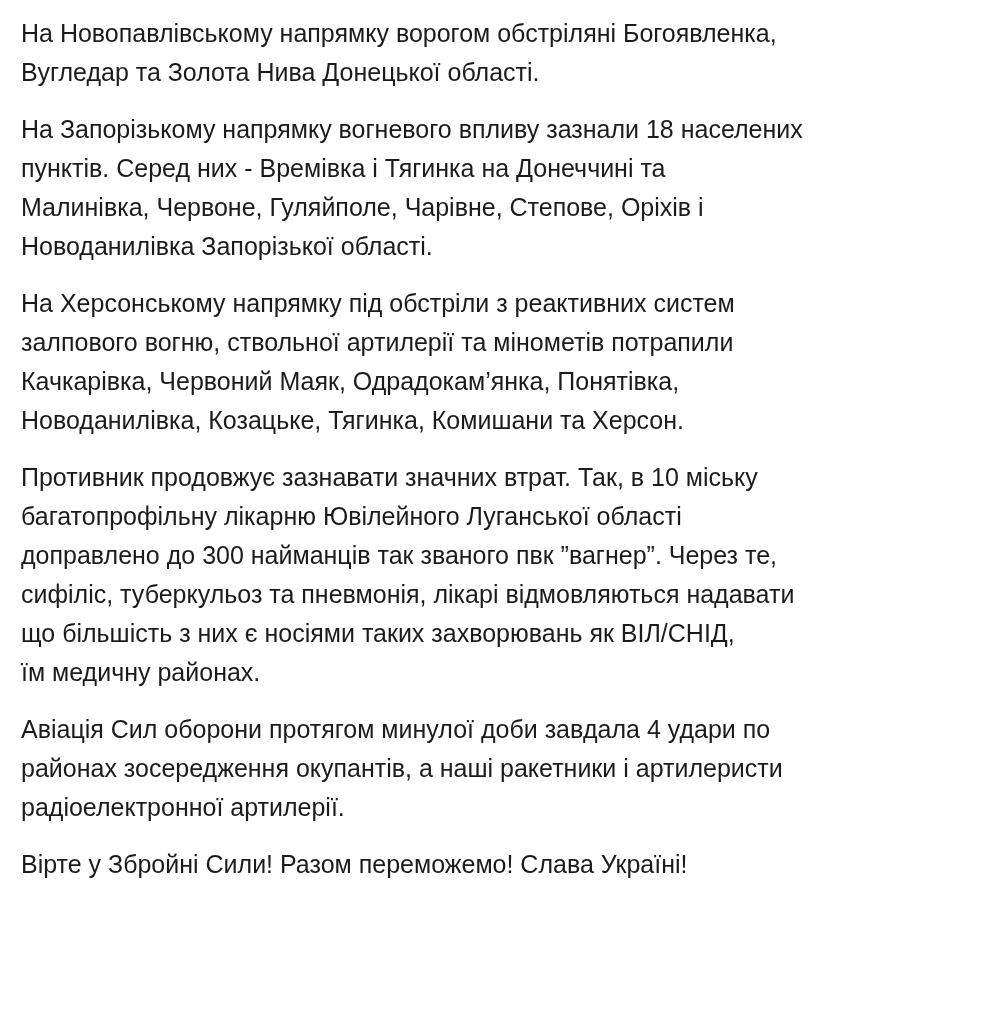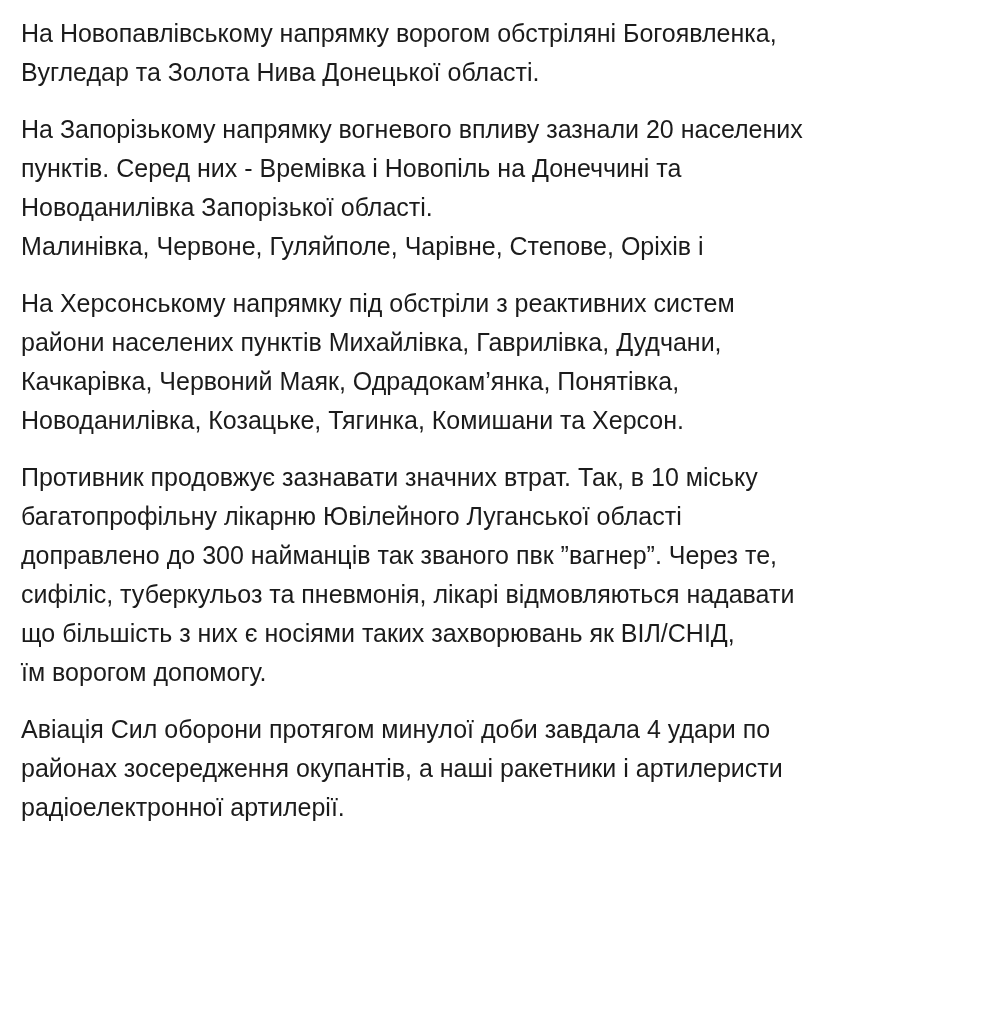--- a/index.html
+++ b/index.html
@@ -34,42 +34,45 @@
 <body style="background: rgb(255, 255, 255);">
 
 <div class="doc" style="color: rgb(27, 27, 27);">
 
   <p class="para">
     <span class="line">На Новопавлівському напрямку ворогом обстріляні Богоявленка,</span>
     <span class="line">Вугледар та Золота Нива Донецької області.</span>
   </p>
 
   <p class="para">
-    <span class="line">На Запорізькому напрямку вогневого впливу зазнали 20 населених</span>
-    <span class="line">пунктів. Серед них - Времівка і Новопіль на Донеччині та</span>
+    <span class="line">На Запорізькому напрямку вогневого впливу зазнали 18 населених</span>
+    <span class="line">пунктів. Серед них - Времівка і Тягинка на Донеччині та</span>
+    <span class="line">Малинівка, Червоне, Гуляйполе, Чарівне, Степове, Оріхів і</span>
     <span class="line">Новоданилівка Запорізької області.</span>
-    <span class="line">Малинівка, Червоне, Гуляйполе, Чарівне, Степове, Оріхів і</span>
   </p>
 
   <p class="para">
     <span class="line">На Херсонському напрямку під обстріли з реактивних систем</span>
-    <span class="line">райони населених пунктів Михайлівка, Гаврилівка, Дудчани,</span>
+    <span class="line">залпового вогню, ствольної артилерії та мінометів потрапили</span>
     <span class="line">Качкарівка, Червоний Маяк, Одрадокам’янка, Понятівка,</span>
     <span class="line">Новоданилівка, Козацьке, Тягинка, Комишани та Херсон.</span>
   </p>
 
   <p class="para">
     <span class="line">Противник продовжує зазнавати значних втрат. Так, в 10 міську</span>
     <span class="line">багатопрофільну лікарню Ювілейного Луганської області</span>
     <span class="line">доправлено до 300 найманців так званого пвк ”вагнер”. Через те,</span>
     <span class="line">сифіліс, туберкульоз та пневмонія, лікарі відмовляються надавати</span>
     <span class="line">що більшість з них є носіями таких захворювань як ВІЛ/СНІД,</span>
-    <span class="line">їм ворогом допомогу.</span>
+    <span class="line">їм медичну районах.</span>
   </p>
 
   <p class="para">
     <span class="line">Авіація Сил оборони протягом минулої доби завдала 4 удари по</span>
     <span class="line">районах зосередження окупантів, а наші ракетники і артилеристи</span>
     <span class="line">радіоелектронної артилерії.</span>
   </p>
 
+  <p class="para">
+    <span class="line">Вірте у Збройні Сили! Разом переможемо! Слава Україні!</span>
+  </p>
 
 </div>
 
 </body></html>

